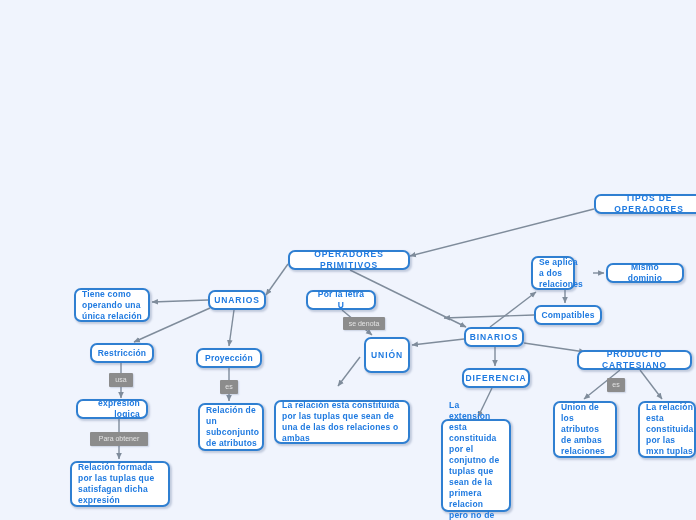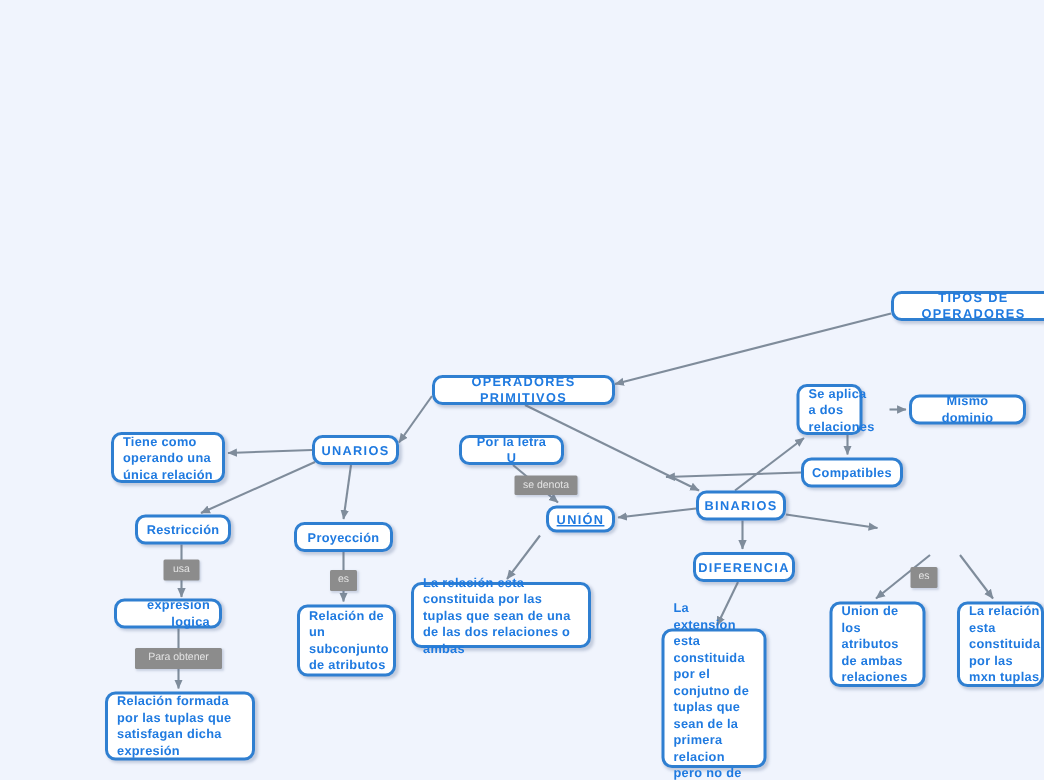--- a/index.html
+++ b/index.html
@@ -105,27 +105,28 @@
     <div class="node center caps" style="left: 288px; top: 250px; width: 122px; height: 20px;">OPERADORES PRIMITIVOS</div>
     <div class="node center caps" style="left: 208px; top: 290px; width: 58px; height: 20px;">UNARIOS</div>
     <div class="node center caps" style="left: 464px; top: 327px; width: 60px; height: 20px;">BINARIOS</div>
     <div class="node" style="left: 74px; top: 288px; width: 76px; height: 34px;">Tiene como operando una única relación</div>
     <div class="node center" style="left: 90px; top: 343px; width: 64px; height: 20px;">Restricción</div>
     <div class="node center" style="left: 76px; top: 399px; width: 72px; height: 20px; text-align: right;">expresion logica</div>
     <div class="node" style="left: 70px; top: 461px; width: 100px; height: 46px;">Relación formada por las tuplas que satisfagan dicha expresión</div>
     <div class="node center" style="left: 196px; top: 348px; width: 66px; height: 20px;">Proyección</div>
     <div class="node" style="left: 198px; top: 403px; width: 66px; height: 48px;">Relación de un subconjunto de atributos</div>
     <div class="node center" style="left: 306px; top: 290px; width: 70px; height: 20px;">Por la letra U</div>
-    <div class="node center caps" style="left: 364px; top: 337px; width: 46px; height: 18px; text-decoration: underline;">UNIÓN</div>
-    <div class="node" style="left: 274px; top: 388px; width: 120px; height: 44px;">La relación esta constituida por las tuplas que sean de una de las dos relaciones o ambas</div>
+    <div class="node center caps" style="left: 364px; top: 337px; width: 46px; height: 36px;">UNIÓN</div>
+    <div class="node" style="left: 274px; top: 400px; width: 136px; height: 44px;">La relación esta constituida por las tuplas que sean de una de las dos relaciones o ambas</div>
     <div class="node center caps" style="left: 462px; top: 368px; width: 68px; height: 20px; text-align: center;">DIFERENCIA</div>
     <div class="node" style="left: 441px; top: 419px; width: 70px; height: 93px;">La extension esta constituida por el conjutno de tuplas que sean de la primera relacion pero no de la segunda</div>
     <div class="node" style="left: 531px; top: 256px; width: 44px; height: 34px;">Se aplica a dos relaciones</div>
     <div class="node center" style="left: 606px; top: 263px; width: 78px; height: 20px;">Mismo dominio</div>
     <div class="node center" style="left: 534px; top: 305px; width: 68px; height: 20px;">Compatibles</div>
+    <div class="node center caps" style="left: 577px; top: 350px; width: 115px; height: 20px;">PRODUCTO CARTESIANO</div>
     <div class="node" style="left: 553px; top: 401px; width: 64px; height: 57px;">Union de los atributos de ambas relaciones</div>
     <div class="node" style="left: 638px; top: 401px; width: 58px; height: 57px;">La relación esta constituida por las mxn tuplas</div>
     <div class="label" style="left: 109px; top: 373px; width: 24px; height: 14px;">usa</div>
     <div class="label" style="left: 220px; top: 380px; width: 18px; height: 14px;">es</div>
     <div class="label" style="left: 90px; top: 432px; width: 58px; height: 14px;">Para obtener</div>
     <div class="label" style="left: 343px; top: 317px; width: 42px; height: 13px;">se denota</div>
     <div class="label" style="left: 607px; top: 378px; width: 18px; height: 14px;">es</div>
   </div>
 
 </body></html>

